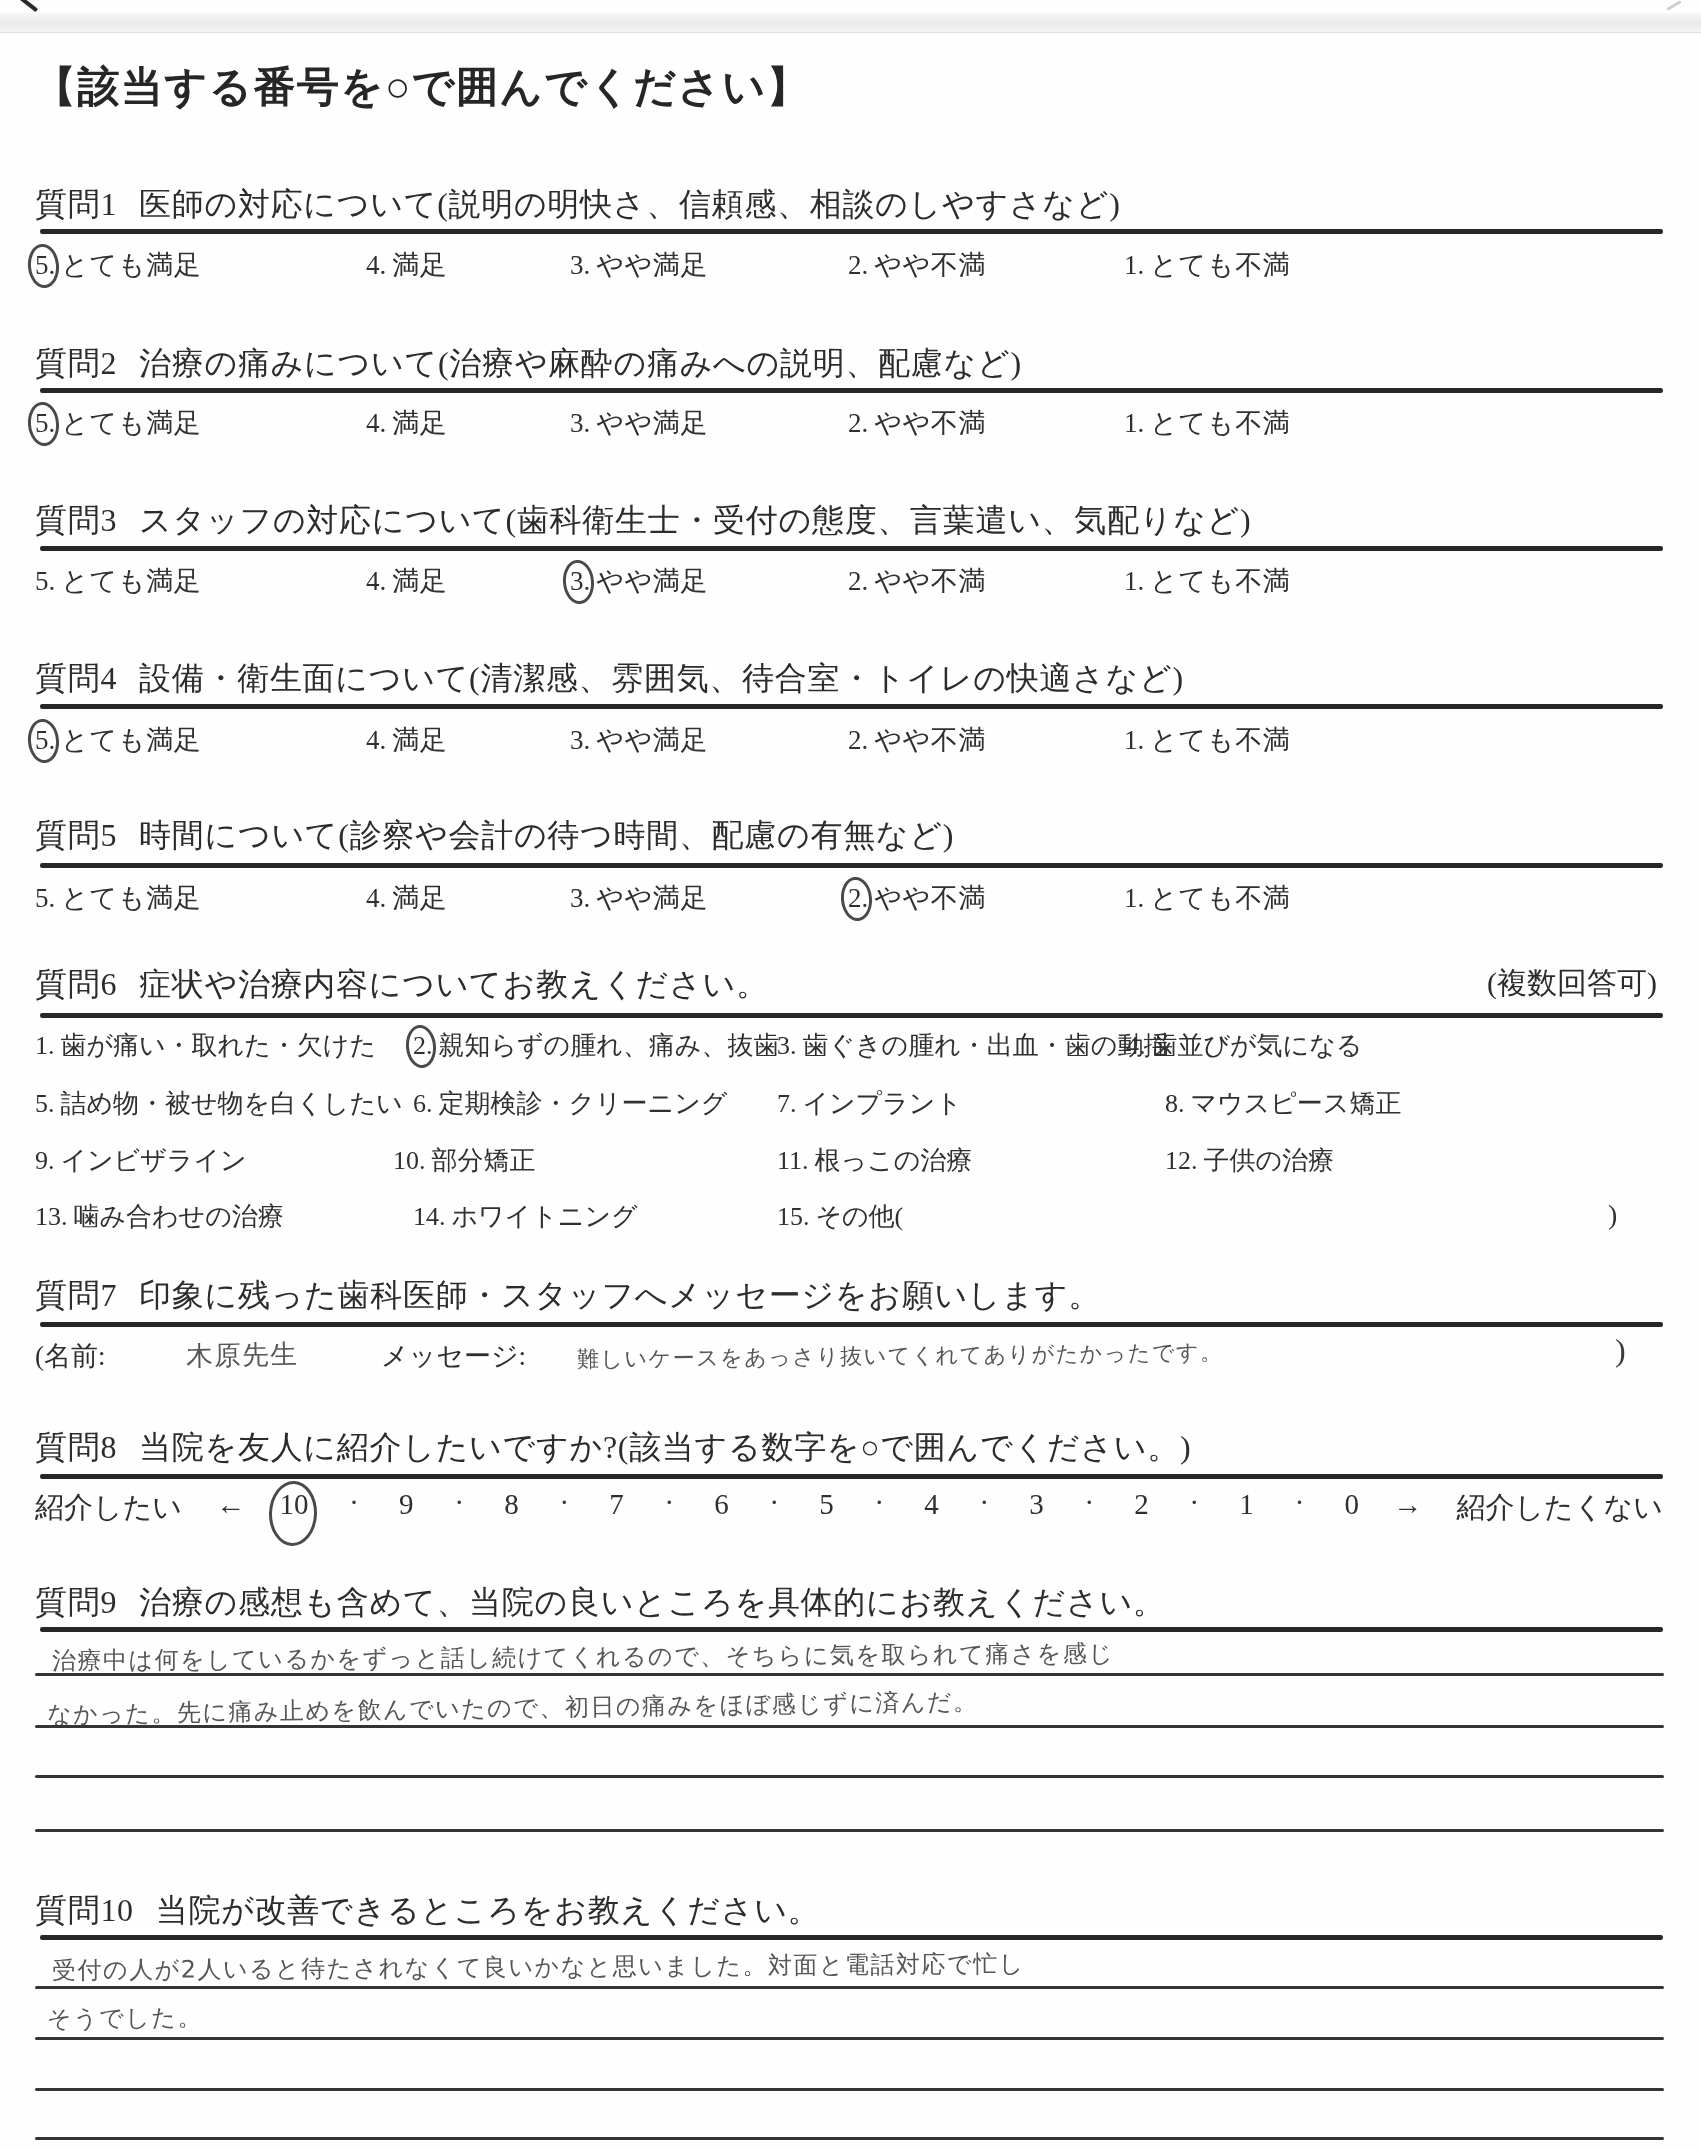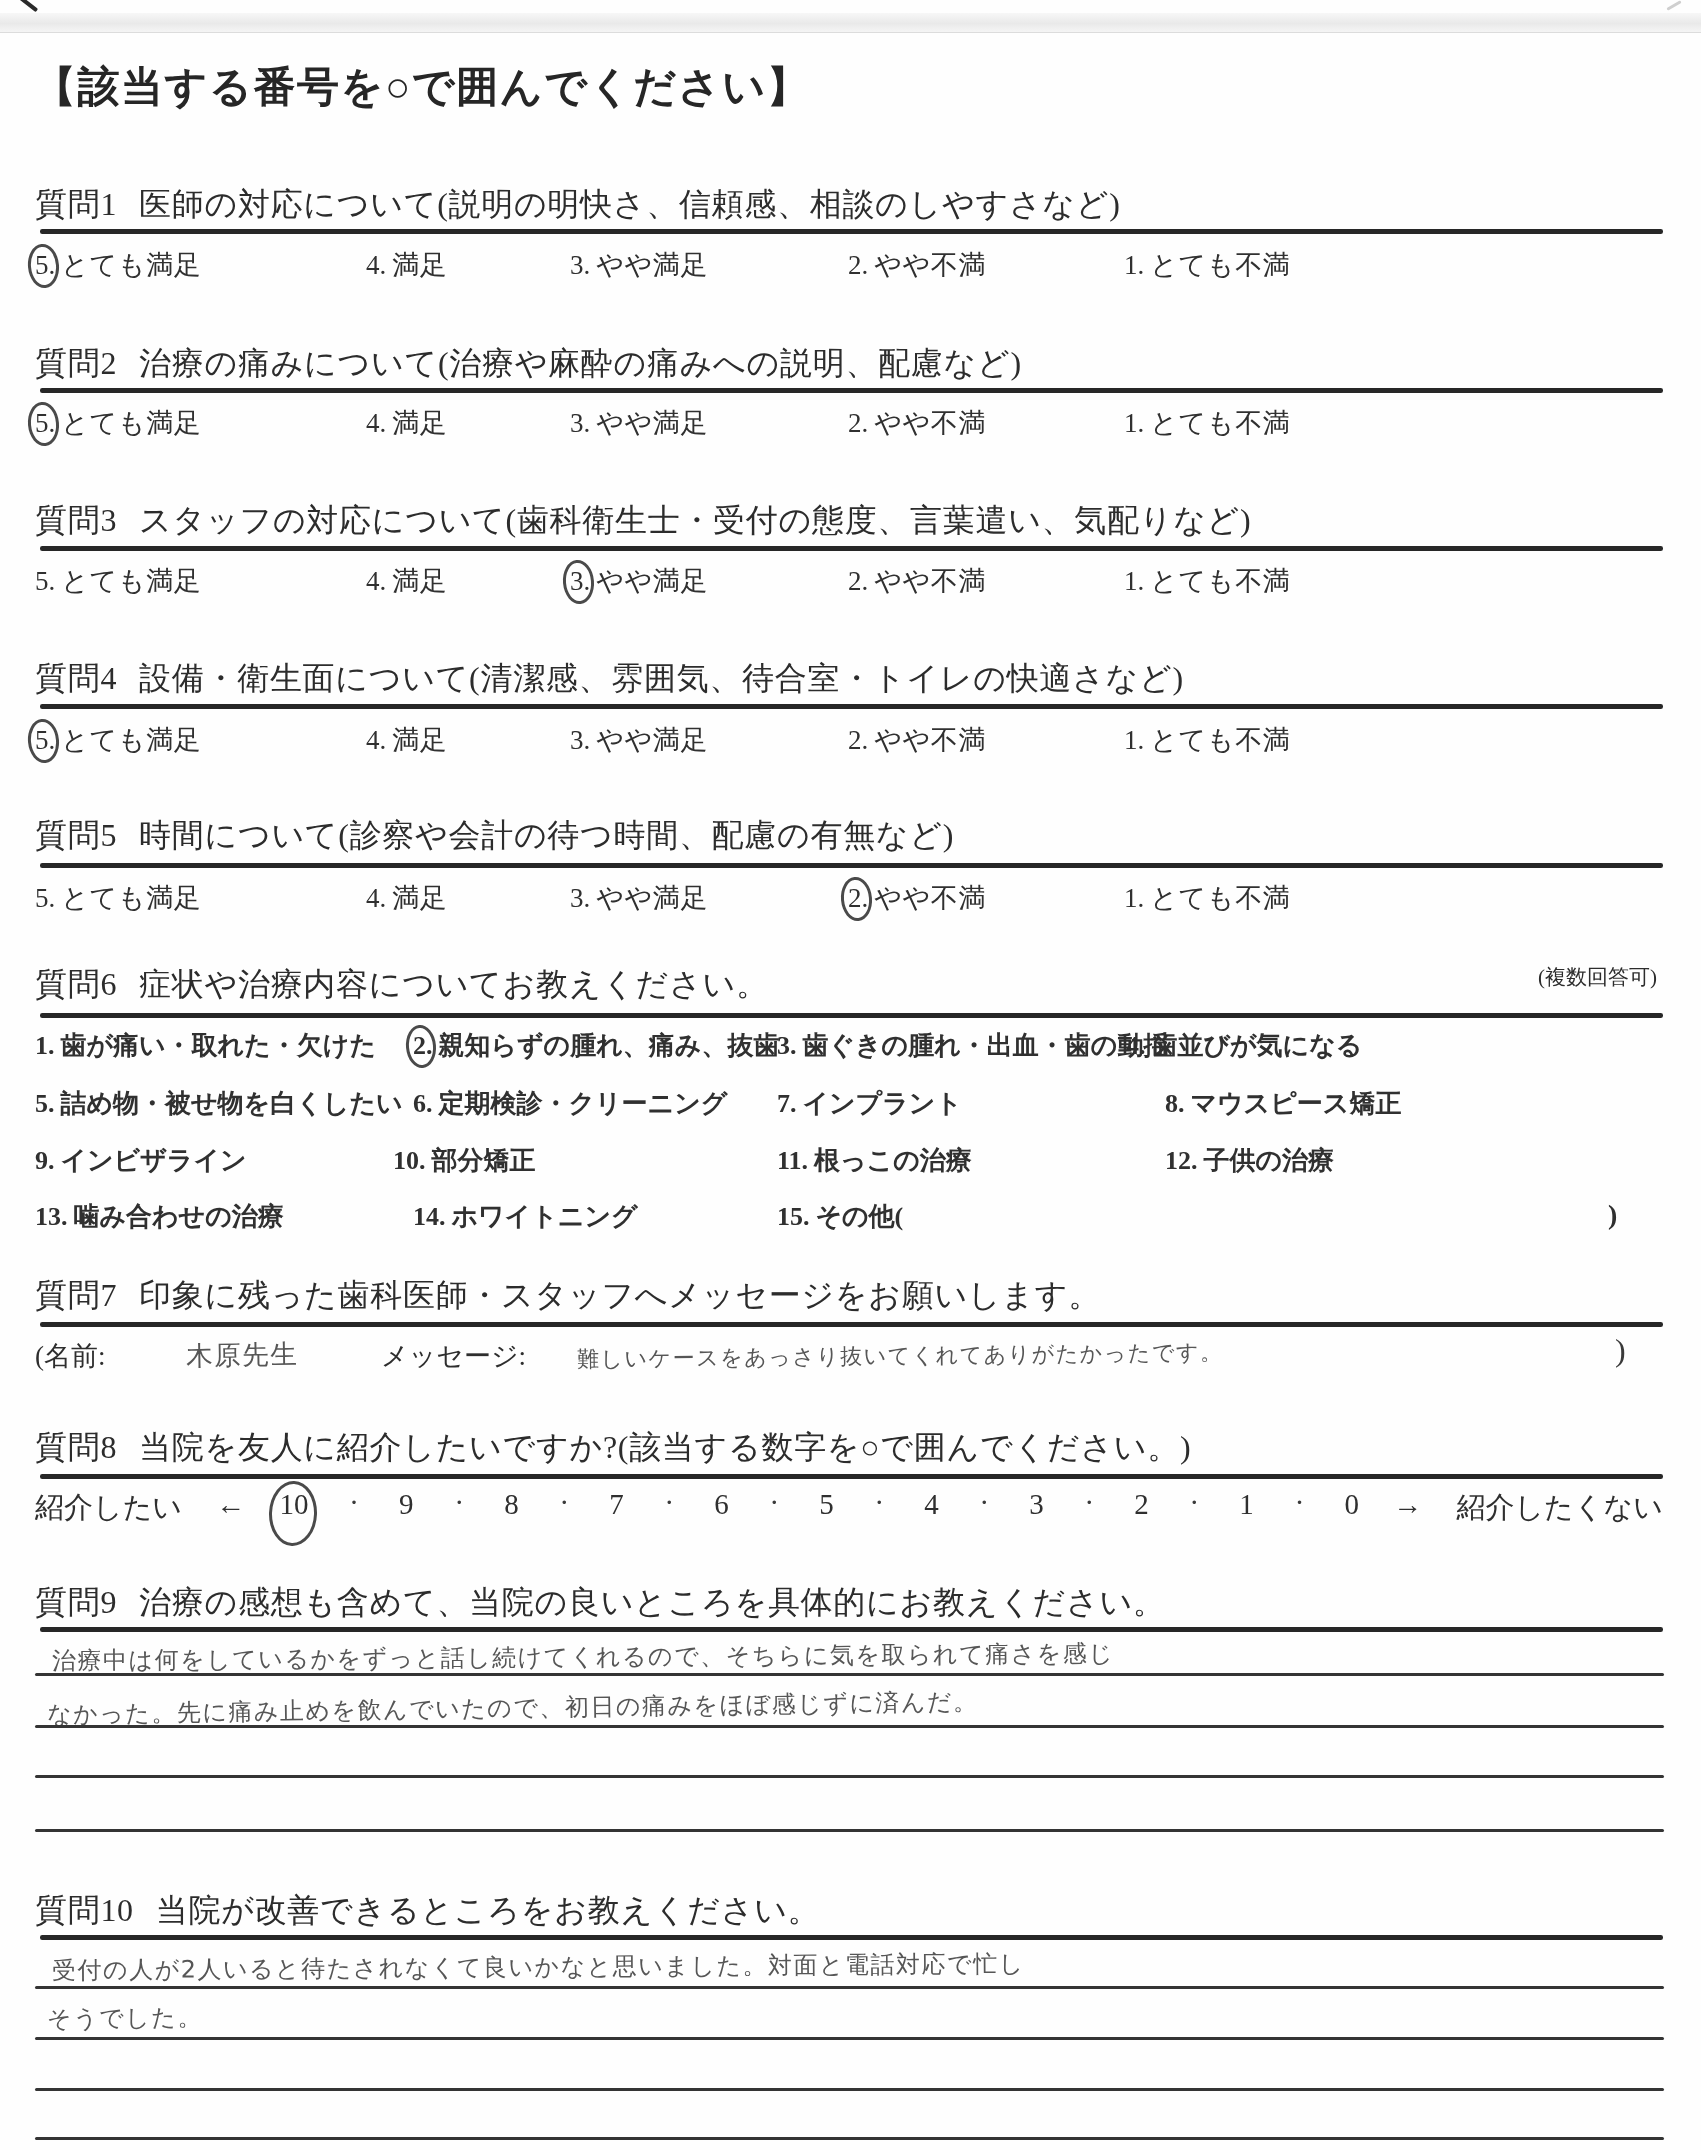--- a/index.html
+++ b/index.html
@@ -32,42 +32,42 @@
     white-space:nowrap;
   }
   .qheader{
     position:absolute;left:35px;
     font-size:32px;font-weight:500;letter-spacing:0.7px;color:#2c2c2c;
     white-space:nowrap;
   }
   .qheader .qid{margin-right:22px;}
   .qnote{
     position:absolute;right:44px;
-    font-size:21px;font-weight:500;color:#2c2c2c;white-space:nowrap;
+    font-size:30px;font-weight:500;color:#2c2c2c;white-space:nowrap;
   }
   .rule-thick{
     position:absolute;left:40px;right:38px;height:5.2px;
     background:#272727;border-radius:2.2px;
   }
   .rule-thin{
     position:absolute;left:35px;right:37px;height:3px;
     background:#343434;border-radius:1.5px;
   }
   .opts{position:absolute;left:0;right:0;height:53px;}
   .opt{position:absolute;top:0;white-space:nowrap;font-size:27px;color:#303030;}
   .opt .num{display:inline-block;margin-right:5.9px;}
   .lbl{letter-spacing:0.7px;}
   .circle-target{position:relative;display:inline-block;}
   .circled::after{
     content:"";position:absolute;left:-7.4px;right:-3px;top:-5.9px;bottom:-7.4px;
     border:3px solid #4a4a4a;border-radius:50%;transform:rotate(-5deg);
   }
   
   .q6-items{position:absolute;left:0;right:0;}
-  .q6row{position:absolute;left:0;right:0;height:52px;font-weight:bold;}
+  .q6row{position:absolute;left:0;right:0;height:52px;}
   .q6item{position:absolute;white-space:nowrap;font-size:26px;color:#303030;}
   .q6item .num{display:inline-block;margin-right:5.9px;}
   .q6-close{position:absolute;font-size:28px;color:#303030;}
   
   .q7line{position:absolute;left:0;right:0;height:59px;}
   .q7label{position:absolute;font-size:27px;color:#2e2e2e;white-space:nowrap;}
   .hand{
     font-family:"DejaVu Sans","Liberation Sans",sans-serif;
     color:#565656;letter-spacing:1.5px;white-space:nowrap;
   }

